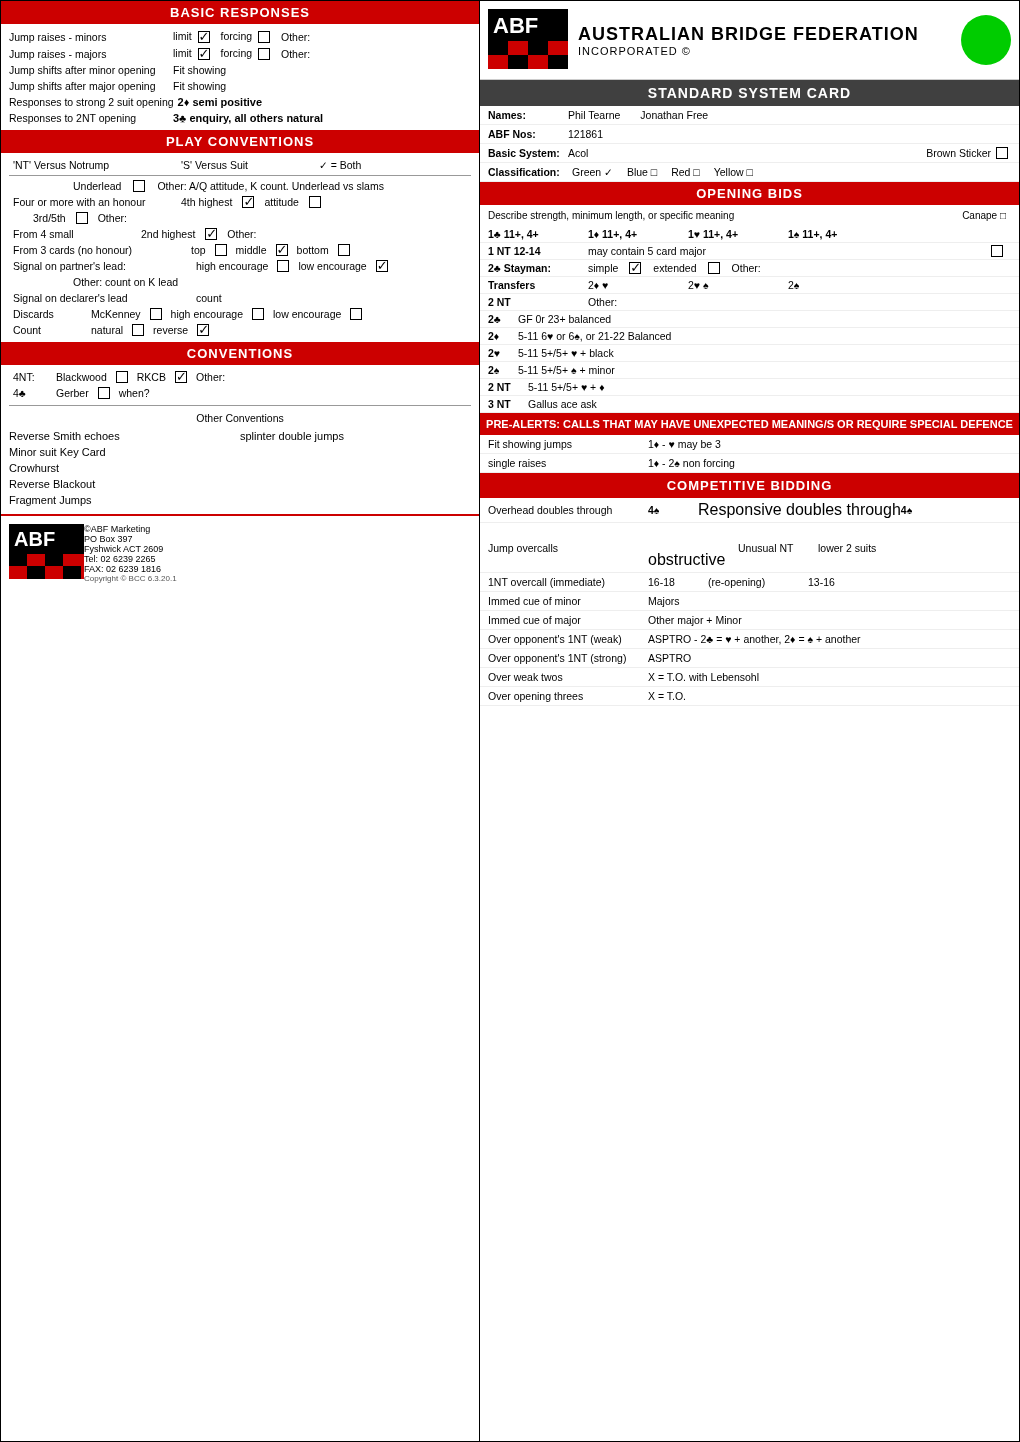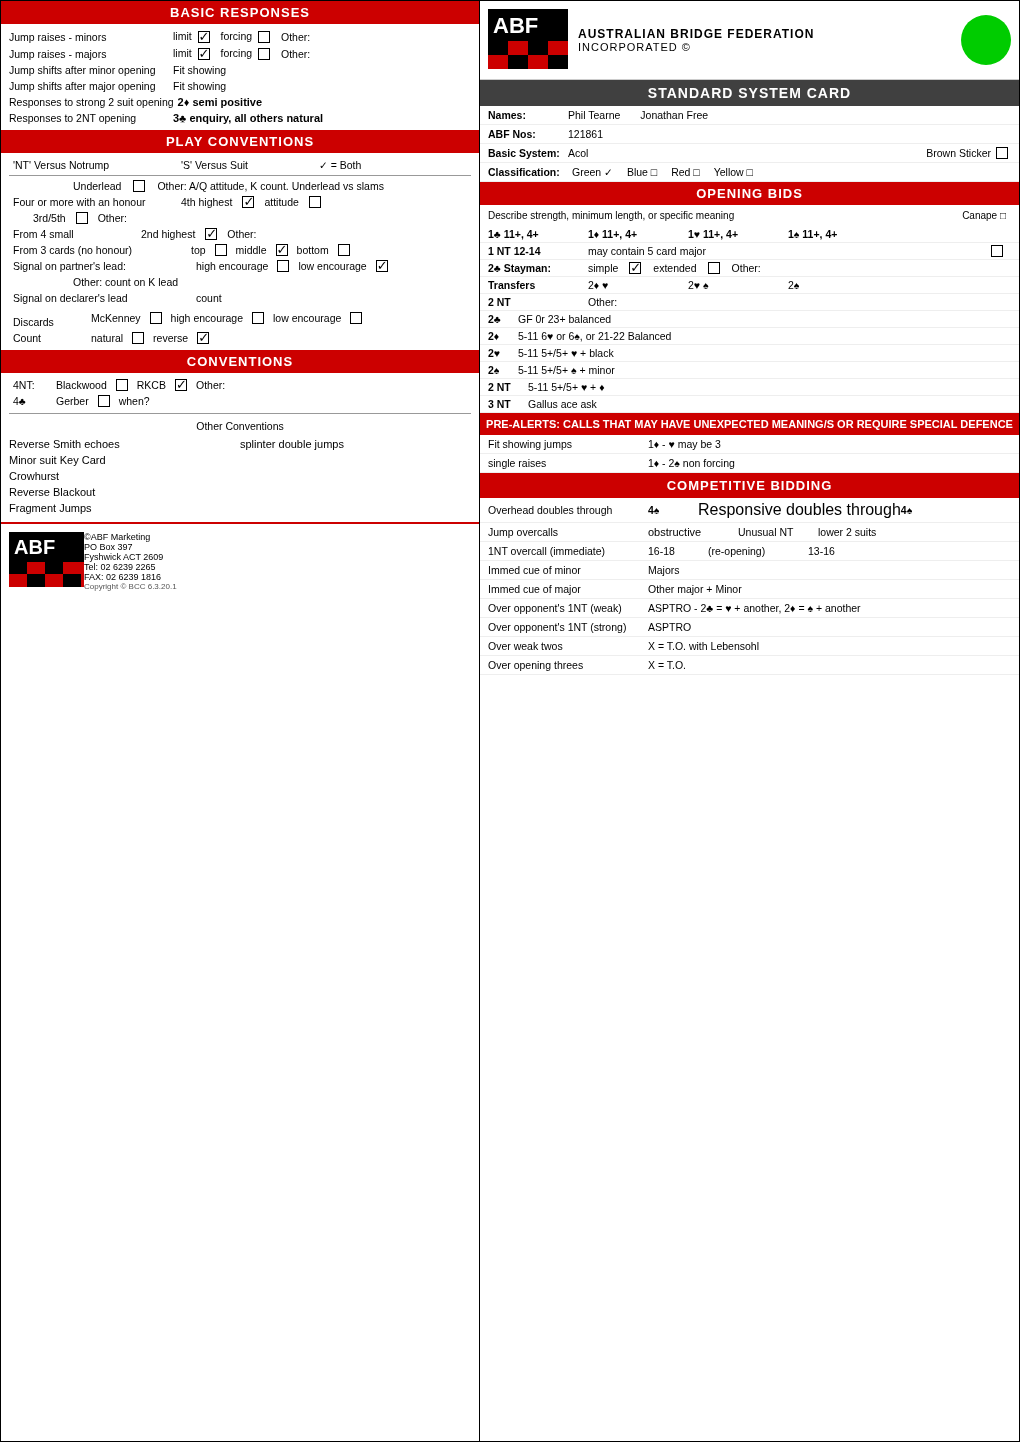--- a/index.html
+++ b/index.html
@@ -74,21 +74,21 @@
       font-size: 11px;
     }
     
     .abf-header {
       display: flex;
       align-items: center;
       padding: 8px;
       border-bottom: 1px solid #ccc;
     }
     .abf-title {
-      font-size: 12px;
+      font-size: 18px;
       font-weight: bold;
       letter-spacing: 1px;
     }
     .abf-subtitle {
       font-size: 11px;
       letter-spacing: 1px;
     }
     .green-circle {
       width: 50px;
       height: 50px;
@@ -306,21 +306,21 @@
       <div class="row" style="padding-left:60px;">
         <span class="inline-text">Other:   count on K lead</span>
       </div>
 
       <div class="row">
         <span class="inline-text" style="min-width:175px;">Signal   on declarer's lead</span>
         <span class="inline-text">count</span>
       </div>
 
       <div class="row">
-        <span class="inline-text" style="min-width:70px;margin-top:8px;">Discards</span>
+        <span class="inline-text" style="min-width:70px;">Discards</span>
         <span class="inline-text">McKenney</span>
         <span class="checkbox" style="margin:0 5px;"></span>
         <span class="inline-text">high encourage</span>
         <span class="checkbox" style="margin:0 5px;"></span>
         <span class="inline-text">low encourage</span>
         <span class="checkbox" style="margin:0 5px;"></span>
       </div>
 
 
       <div class="row">
@@ -569,21 +569,21 @@
 
       <div class="comp-row">
         <span class="comp-label">Overhead doubles through</span>
         <span style="font-weight:bold; min-width:50px; font-size:10.5px;">4♠</span>
         <span style="font-size:16px; min-width:160px;">Responsive doubles through</span>
         <span style="font-weight:bold; font-size:10.5px;">4♠</span>
       </div>
 
       <div class="comp-row">
         <span class="comp-label">Jump overcalls</span>
-        <span style="font-size:11px; min-width:90px;">obstructive</span>
+        <span style="font-size:16px; min-width:90px;margin-top:25px;">obstructive</span>
         <span style="font-size:10.5px; min-width:80px;">Unusual NT</span>
         <span style="font-size:10.5px;">lower 2 suits</span>
       </div>
 
       <div class="comp-row">
         <span class="comp-label">1NT overcall (immediate)</span>
         <span style="font-size:10.5px; min-width:60px;">16-18</span>
         <span style="font-size:10.5px; min-width:100px;">(re-opening)</span>
         <span style="font-size:10.5px;">13-16</span>
       </div>

